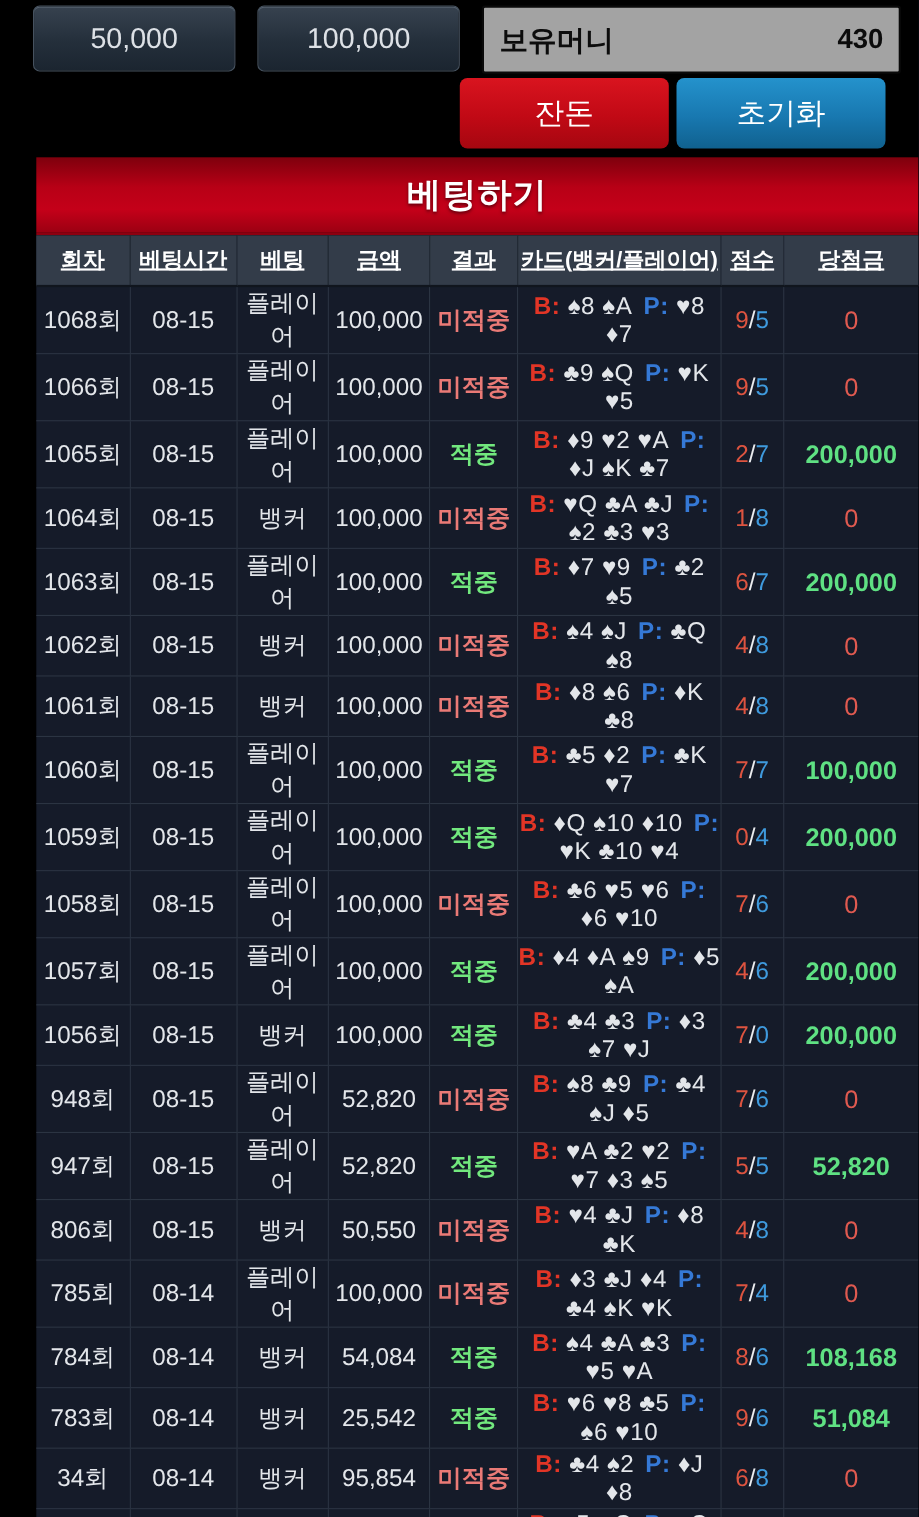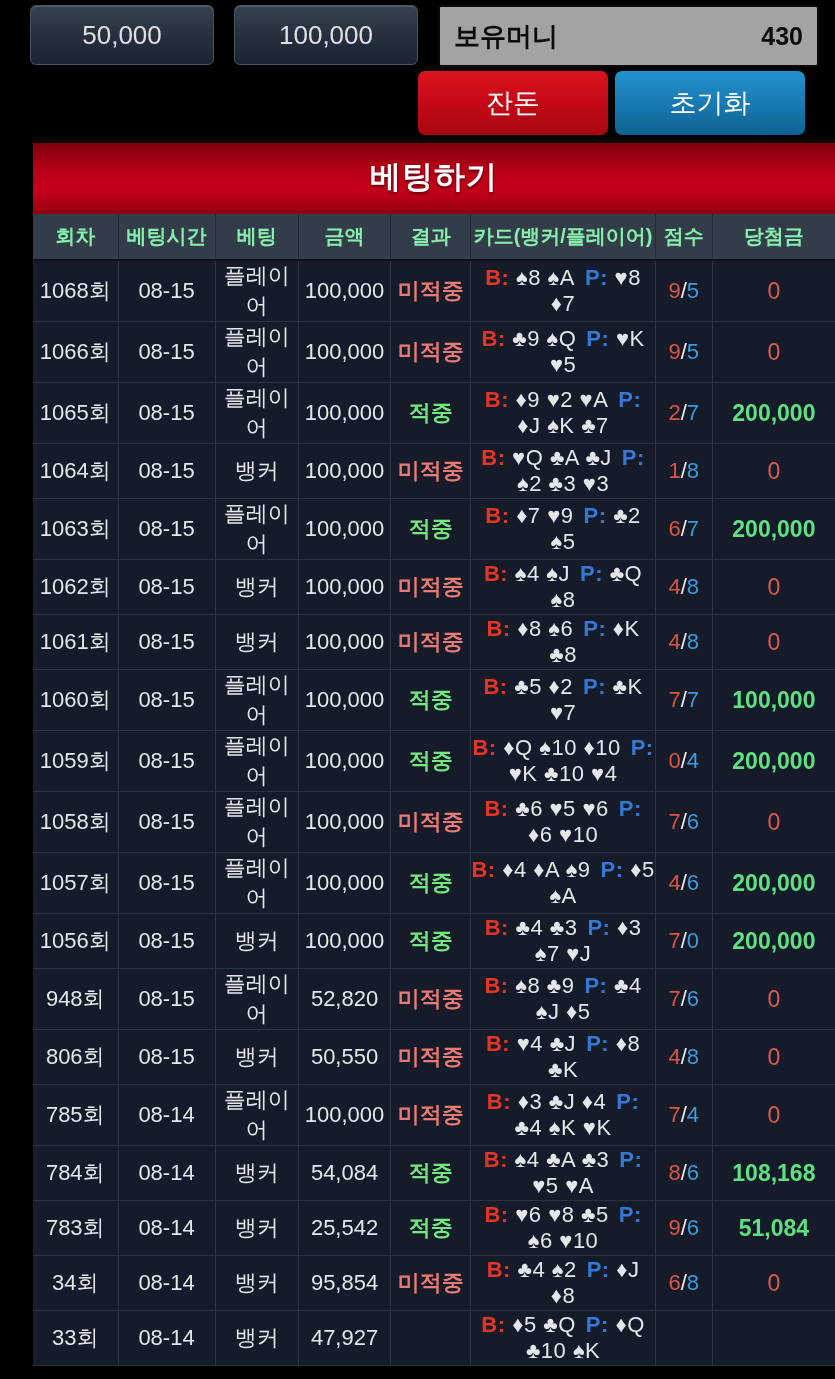--- a/index.html
+++ b/index.html
@@ -38,22 +38,22 @@
     background:linear-gradient(180deg,#7e000d 0%,#b80016 40%,#c40019 70%,#9c0012 100%);
     border-bottom:3px solid #8d0010;
     display:flex; align-items:center; justify-content:center;
   }
   .banner-title { color:#fff; font-size:31px; font-weight:bold; letter-spacing:1px;
     text-shadow:0 2px 3px rgba(0,0,0,.5); }
 
   
   .history-table { width:802px; margin-left:33px; border-collapse:collapse; background:#151b29; table-layout:fixed; }
   .history-table th {
-    height:46px; background:#333c49; color:#86efac; font-size:20px; font-weight:bold;
-    border-right:1px solid #222a35; border-bottom:2px solid #10151d;
+    height:46px; background:#333c49; color:#ffffff; font-size:20px; font-weight:bold;
+    border-right:1px solid #222a35; border-bottom:2px solid #10151d;text-decoration:underline;
   }
   .history-table td {
     height:55px; text-align:center; vertical-align:middle;
     border-right:1px solid #2b3442; border-bottom:1px solid #2b3442;
     color:#e3e6ea; font-size:22px;
   }
   .history-table th:last-child, .history-table td:last-child { border-right:none; }
   .c-round  { width:10.6%; } .c-time { width:12.1%; } .c-bet { width:10.4%; }
   .c-amount { width:11.5%; } .c-result { width:10%; } .c-cards { width:23%; }
   .c-score  { width:7.1%; } .c-payout { width:15.3%; }
@@ -243,20 +243,30 @@
           <td>948회</td>
           <td>08-15</td>
           <td>플레이어</td>
           <td>52,820</td>
           <td class="result-miss"><span>미적중</span></td>
           <td class="cards-cell"><span class="b-prefix">B:</span><span> ♠8 ♣9</span><span class="p-prefix">P:</span><span> ♣4 ♠J ♦5</span></td>
           <td class="score-cell"><span class="score-b">7</span><span class="score-sep">/</span><span class="score-p">6</span></td>
           <td><span class="payout-zero">0</span></td>
         </tr>
         <tr>
+          <td>947회</td>
+          <td>08-15</td>
+          <td>플레이어</td>
+          <td>52,820</td>
+          <td class="result-hit"><span>적중</span></td>
+          <td class="cards-cell"><span class="b-prefix">B:</span><span> ♥A ♣2 ♥2</span><span class="p-prefix">P:</span><span> ♥7 ♦3 ♠5</span></td>
+          <td class="score-cell"><span class="score-b">5</span><span class="score-sep">/</span><span class="score-p">5</span></td>
+          <td><span class="payout-win">52,820</span></td>
+        </tr>
+        <tr>
           <td>806회</td>
           <td>08-15</td>
           <td>뱅커</td>
           <td>50,550</td>
           <td class="result-miss"><span>미적중</span></td>
           <td class="cards-cell"><span class="b-prefix">B:</span><span> ♥4 ♣J</span><span class="p-prefix">P:</span><span> ♦8 ♣K</span></td>
           <td class="score-cell"><span class="score-b">4</span><span class="score-sep">/</span><span class="score-p">8</span></td>
           <td><span class="payout-zero">0</span></td>
         </tr>
         <tr>

